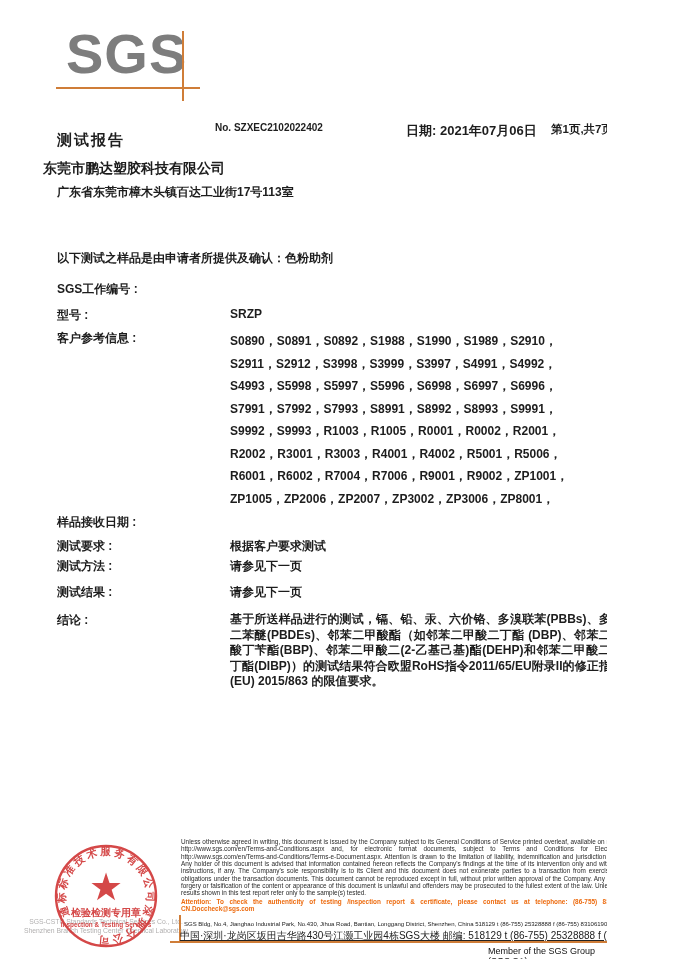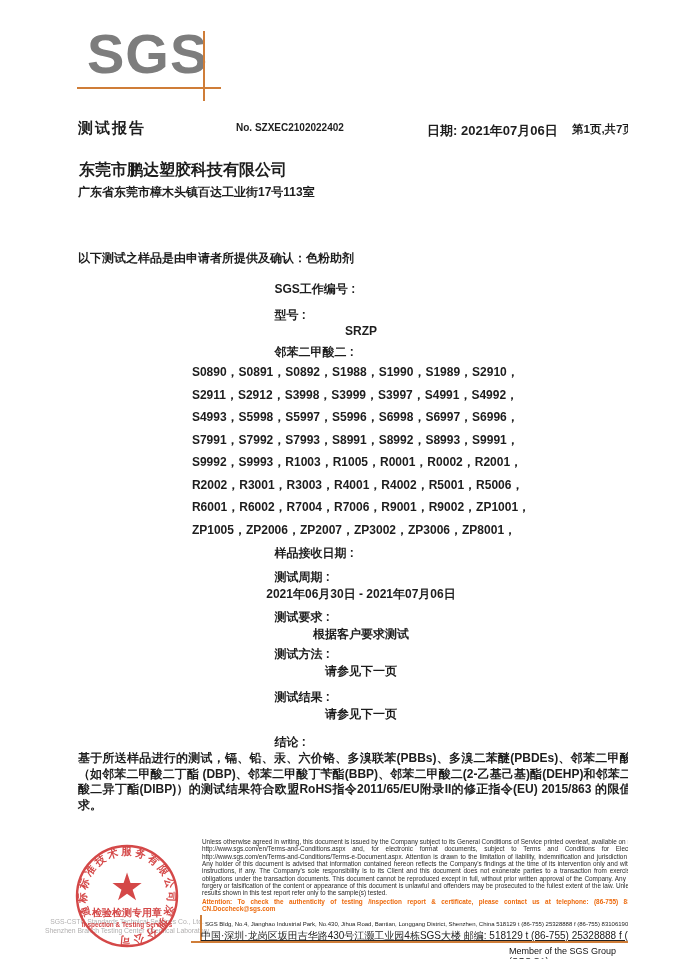--- a/index.html
+++ b/index.html
@@ -1,38 +1,38 @@
 <!DOCTYPE html>
 <html><head>
 <meta charset="utf-8">
 <style>
   html,body{margin:0;padding:0;background:#ffffff;}
   .page{
     position:relative;width:607px;height:959px;background:#ffffff;overflow:hidden;
-    font-family:"Liberation Sans", sans-serif;color:#1d1d1d;margin-left:21px;
+    font-family:"Liberation Sans", sans-serif;color:#1d1d1d;
   }
   
   .logo-text{
     position:absolute;left:66px;top:26px;font-size:56px;font-weight:bold;
     color:#7d7d7d;letter-spacing:1px;line-height:1;
   }
   .logo-hline{position:absolute;left:56px;top:87px;width:144px;height:2px;background:#cf7d38;}
   .logo-vline{position:absolute;left:182px;top:31px;width:2px;height:70px;background:#cf7d38;}
   .title-row{position:absolute;left:0;top:119px;width:677px;height:22px;}
-  .report-title{position:absolute;left:57px;top:0;font-size:15px;font-weight:bold;letter-spacing:2px;}
+  .report-title{position:absolute;left:57px;top:12px;font-size:15px;font-weight:bold;letter-spacing:2px;}
   .report-no{position:absolute;left:215px;top:3px;font-size:10px;font-weight:bold;}
   .report-date{position:absolute;left:406px;top:3px;font-size:13px;font-weight:bold;}
   .report-page{position:absolute;left:551px;top:3px;font-size:11.5px;font-weight:bold;}
-  .applicant-name{position:absolute;left:58px;top:160px;font-size:16px;font-weight:bold;}
+  .applicant-name{position:absolute;left:43px;top:160px;font-size:14px;font-weight:bold;}
   .applicant-address{position:absolute;left:57px;top:184px;font-size:12px;font-weight:bold;}
 
   
   .info{position:absolute;left:57px;top:250px;width:566px;font-size:12px;font-weight:bold;}
   .intro{margin-bottom:14px;}
-  .row{display:flex;align-items:center;flex-direction:column;}
+  .row{display:flex;align-items:flex-start;}
   .row .lbl{width:173px;flex-shrink:0;}
   .row .val{flex:1;}
   .codes div{line-height:22.5px;}
   .mb9{margin-bottom:9px;} .mb6{margin-bottom:6px;} .mb4{margin-bottom:4px;}
   .mb7{margin-bottom:7px;} .mb3{margin-bottom:3px;} .mb11{margin-bottom:11px;}
   .conclusion{line-height:15.5px;text-align:justify;}
 
   
   .disclaimer{
     position:absolute;left:181px;top:838px;width:493px;
@@ -75,41 +75,37 @@
     <div class="row mb9">
       <div class="lbl">SGS工作编号 :</div>
     </div>
 
     <div class="row mb6">
       <div class="lbl">型号 :</div>
       <div class="val">SRZP</div>
     </div>
 
     <div class="row mb4">
-      <div class="lbl">邻苯二甲酸二 :</div>
+      <div class="lbl">客户参考信息 :</div>
       <div class="val codes">
         <div>S0890，S0891，S0892，S1988，S1990，S1989，S2910，</div>
         <div>S2911，S2912，S3998，S3999，S3997，S4991，S4992，</div>
         <div>S4993，S5998，S5997，S5996，S6998，S6997，S6996，</div>
         <div>S7991，S7992，S7993，S8991，S8992，S8993，S9991，</div>
         <div>S9992，S9993，R1003，R1005，R0001，R0002，R2001，</div>
         <div>R2002，R3001，R3003，R4001，R4002，R5001，R5006，</div>
         <div>R6001，R6002，R7004，R7006，R9001，R9002，ZP1001，</div>
         <div>ZP1005，ZP2006，ZP2007，ZP3002，ZP3006，ZP8001，</div>
       </div>
     </div>
 
     <div class="row mb7">
       <div class="lbl">样品接收日期 :</div>
     </div>
 
-    <div class="row mb6">
-      <div class="lbl">测试周期 :</div>
-      <div class="val">2021年06月30日 - 2021年07月06日</div>
-    </div>
 
     <div class="row mb3">
       <div class="lbl">测试要求 :</div>
       <div class="val">根据客户要求测试</div>
     </div>
 
     <div class="row mb9">
       <div class="lbl">测试方法 :</div>
       <div class="val">请参见下一页</div>
     </div>

